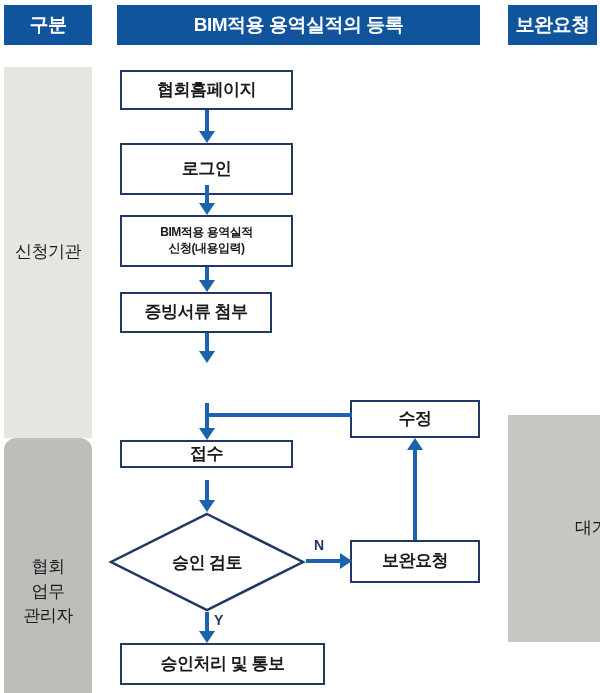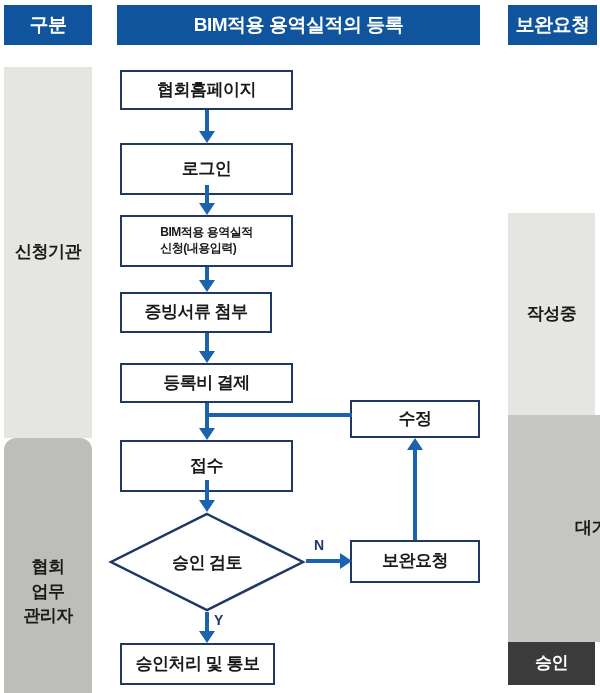--- a/index.html
+++ b/index.html
@@ -9,33 +9,33 @@
   }
   .hdr{
     position:absolute;height:40px;top:5px;
     background:var(--header_bg,#0F549D);color:#ffffff;
     font-weight:bold;font-size:19px;
     display:flex;align-items:center;justify-content:center;
     letter-spacing:-0.5px;
   }
   .lane{
     position:absolute;display:flex;align-items:center;justify-content:center;
-    font-weight:bold;font-size:17px;color:var(--text,#1A1A1A);
+    font-weight:normal;font-size:17px;color:var(--text,#1A1A1A);
     text-align:center;white-space:pre-line;line-height:1.45;letter-spacing:-0.5px;
   }
   .lane.light{background:var(--lane_light,#E5E5E1);}
   .lane.mid{background:var(--lane_mid,#BDBDB9);}
   .lane.waiting{background:var(--status_waiting,#C6C6C2);padding-left:40px;}
   .lane.approved{background:var(--status_approved_bg,#3B3B3B);color:#ffffff;}
   .node{
     position:absolute;background:#ffffff;
     border:2px solid var(--box_border,#1F3864);
     display:flex;align-items:center;justify-content:center;
     font-weight:bold;font-size:17px;color:var(--text,#1A1A1A);
-    white-space:pre-line;line-height:1.3;
+    text-align:center;white-space:pre-line;line-height:1.3;
     letter-spacing:-0.5px;box-sizing:border-box;
   }
   .shaft-v{position:absolute;width:4px;background:var(--arrow,#1C63AF);}
   .shaft-h{position:absolute;height:4px;background:var(--arrow,#1C63AF);}
   .head-down{
     position:absolute;width:0;height:0;
     border-left:8px solid transparent;border-right:8px solid transparent;
     border-top:12px solid var(--arrow,#1C63AF);
   }
   .head-up{
@@ -67,32 +67,29 @@
 
   <div class="hdr" style="left:117px;width:363px;">BIM적용 용역실적의 등록</div>
   <div class="hdr" style="left:4px;width:88px;">구분</div>
   <div class="hdr" style="left:508px;width:89px;">보완요청</div>
 
   <div class="lane light" style="left:4px;top:67px;width:88px;height:371px;">신청기관</div>
   <div class="lane mid" style="left:4px;top:438px;width:88px;height:308px;border-radius:12px;">협회
 업무
 관리자</div>
 
-  <div class="lane light" style="left:508px;top:213px;width:87px;height:202px;">작성중</div>
   <div class="lane waiting" style="left:508px;top:415px;width:87px;height:227px;">대기</div>
-  <div class="lane approved" style="left:508px;top:642px;width:87px;height:43px;">승인</div>
 
   <div class="node" style="left:120px;top:70px;width:173px;height:40px;">협회홈페이지</div>
   <div class="node" style="left:120px;top:143px;width:173px;height:52px;">로그인</div>
   <div class="node" style="left:120px;top:215px;width:173px;height:52px;font-size:12px;">BIM적용 용역실적
 신청(내용입력)</div>
   <div class="node" style="left:120px;top:292px;width:152px;height:41px;">증빙서류 첨부</div>
-  <div class="node" style="left:120px;top:363px;width:173px;height:40px;">등록비 결제</div>
-  <div class="node" style="left:120px;top:440px;width:173px;height:52px;">접수</div>
-  <div class="node" style="left:120px;top:643px;width:155px;height:42px;">승인처리 및 통보</div>
+  <div class="node" style="left:120px;top:440px;width:173px;height:28px;">접수</div>
+  <div class="node" style="left:120px;top:643px;width:205px;height:42px;">승인처리 및 통보</div>
 
   <div class="node" style="left:350px;top:540px;width:130px;height:43px;">보완요청</div>
   <div class="node" style="left:350px;top:400px;width:130px;height:38px;">수정</div>
 
   <div id="diamond-wrap">
     <svg width="198" height="100" viewBox="0 0 198 100">
       <polygon points="99,2 195,50 99,98 3,50" fill="#ffffff" stroke="#1F3864" stroke-width="2.5" stroke-linejoin="miter"></polygon>
     </svg>
     <div id="diamond-label">승인 검토</div>
   </div>

